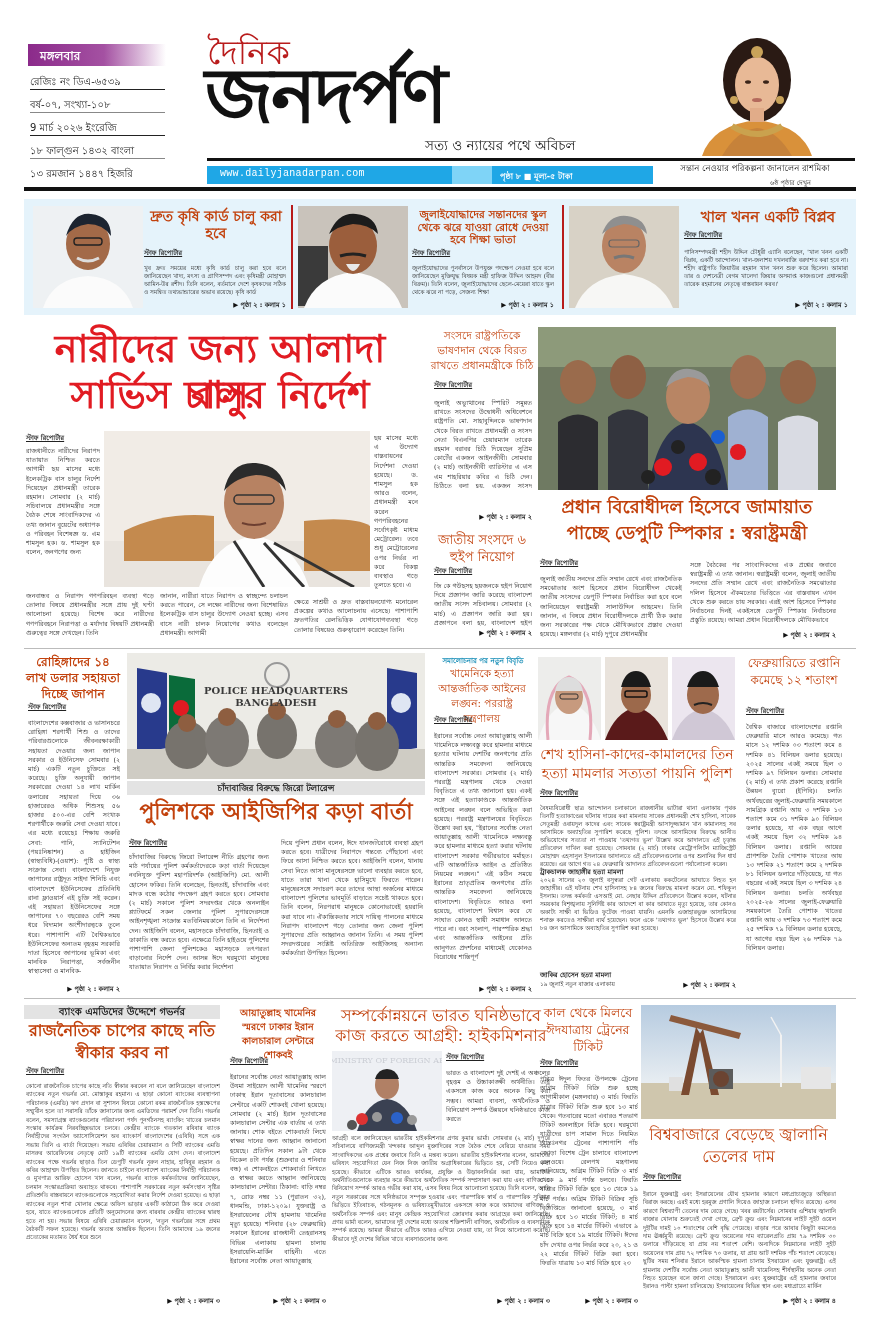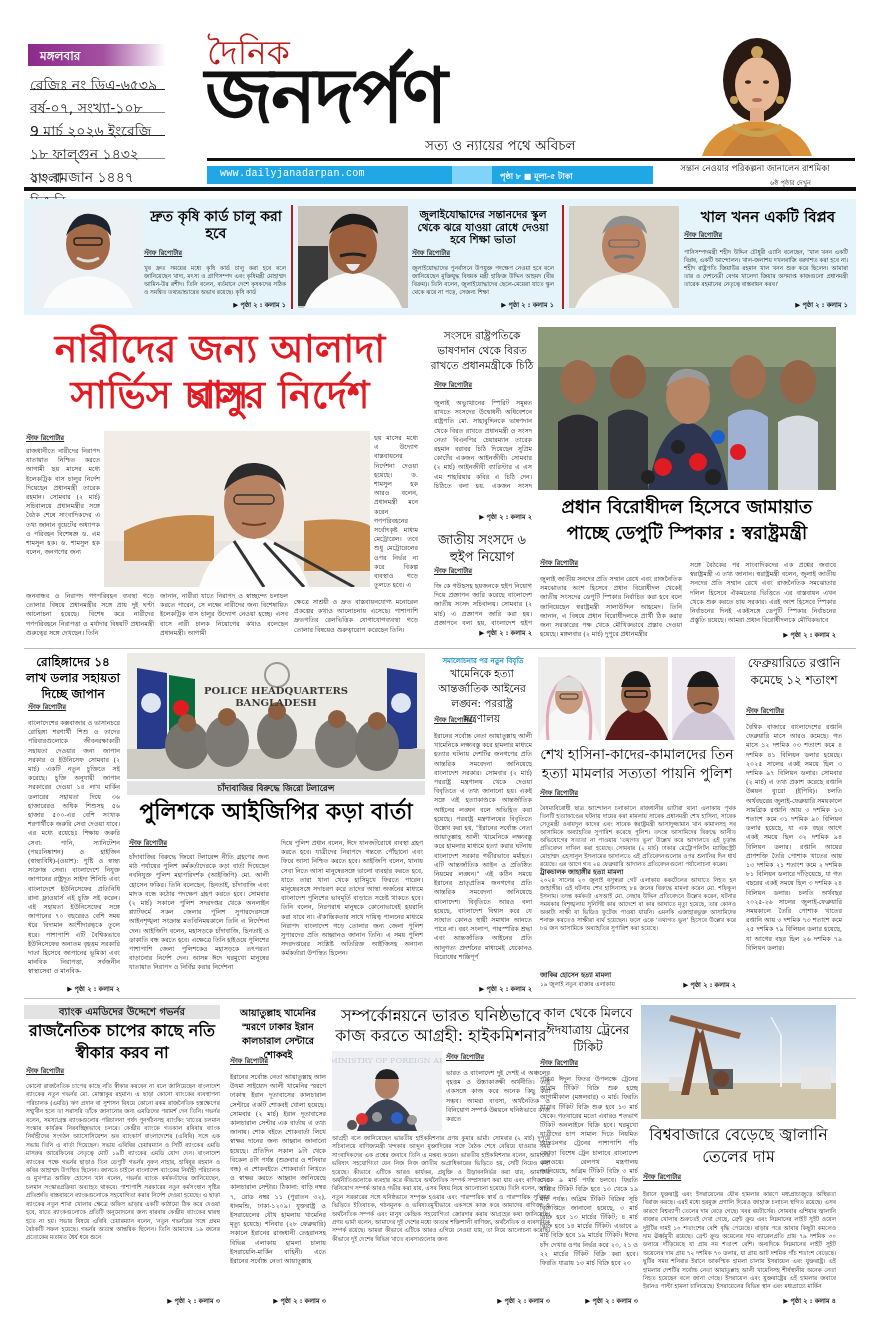--- a/index.html
+++ b/index.html
@@ -2,26 +2,26 @@
 <html><head>
 <meta charset="utf-8">
 <style>
 *{box-sizing:border-box;margin:0;padding:0}
 html,body{width:870px;height:1342px;background:#fff;overflow:hidden}
 body{position:relative;font-family:"DejaVu Serif",serif;color:#111}
 .abs{position:absolute}
 .body-text{font-family:"DejaVu Serif",serif;font-size:6.3px;line-height:9.2px;color:#222;text-align:justify;overflow:hidden}
 .byline{font-family:"DejaVu Sans",sans-serif;font-size:6.5px;color:#222;text-decoration:underline;font-weight:bold}
 .jump{font-family:"DejaVu Sans",sans-serif;font-size:6.5px;color:#111;text-align:right;font-weight:bold}
-.hl{font-family:"DejaVu Sans",sans-serif;color:#000000;text-align:center;line-height:1.2;font-weight:bold}
+.hl{font-family:"DejaVu Sans",sans-serif;color:#c2410c;text-align:center;line-height:1.2;font-weight:bold}
 .photo{position:absolute;overflow:hidden}
 .kicker{background:#e3e3e3;font-family:"DejaVu Sans",sans-serif;text-align:center;font-weight:bold;color:#222}
 
 #dayband{left:28px;top:44px;width:138px;height:22px;background:linear-gradient(90deg,#8b2a8a 0%,#a451a2 55%,#fff 100%);color:#fff;font-family:"DejaVu Sans",sans-serif;font-size:12px;font-weight:bold;padding:3px 0 0 12px}
-.meta-row{left:30px;width:135px;height:22px;font-family:"DejaVu Sans",sans-serif;font-size:14px;color:#222;padding-top:6px;border-bottom:1.5px solid #222}
+.meta-row{left:30px;width:135px;height:22px;font-family:"DejaVu Sans",sans-serif;font-size:10px;color:#222;padding-top:6px;border-bottom:1.5px solid #222}
 .meta-row.gray{border-bottom-color:#888}
 #logo-small{left:207px;top:27px;font-family:"DejaVu Sans",sans-serif;font-size:33px;color:#b91c1c}
 #logo-big{left:205px;top:56px;font-family:"DejaVu Sans",sans-serif;font-size:76px;font-weight:bold;color:#111;letter-spacing:-2px;line-height:80px}
 #slogan{left:425px;top:135px;font-family:"DejaVu Sans",sans-serif;font-size:13.5px;color:#111}
 #mast-rule{left:207px;top:158px;width:648px;height:3px;background:#111}
 #urlbar{left:207px;top:166px;width:446px;height:18px;background:linear-gradient(90deg,#1fa7e6 0%,#1fa7e6 55%,#7fd4f7 55%,#7fd4f7 64%,#1fa7e6 64%);}
 #url{left:220px;top:168px;font-family:Liberation Mono, monospace;font-size:10px;color:#fff;letter-spacing:.3px}
 #pageprice{left:500px;top:170px;font-family:"DejaVu Sans",sans-serif;font-size:8px;color:#fff;font-weight:bold}
 #ad-cap{left:655px;top:162px;width:200px;font-family:"DejaVu Sans",sans-serif;font-size:8.5px;color:#111;text-align:center}
 #ad-jump{left:770px;top:178px;font-family:"DejaVu Sans",sans-serif;font-size:6.5px;color:#111}

